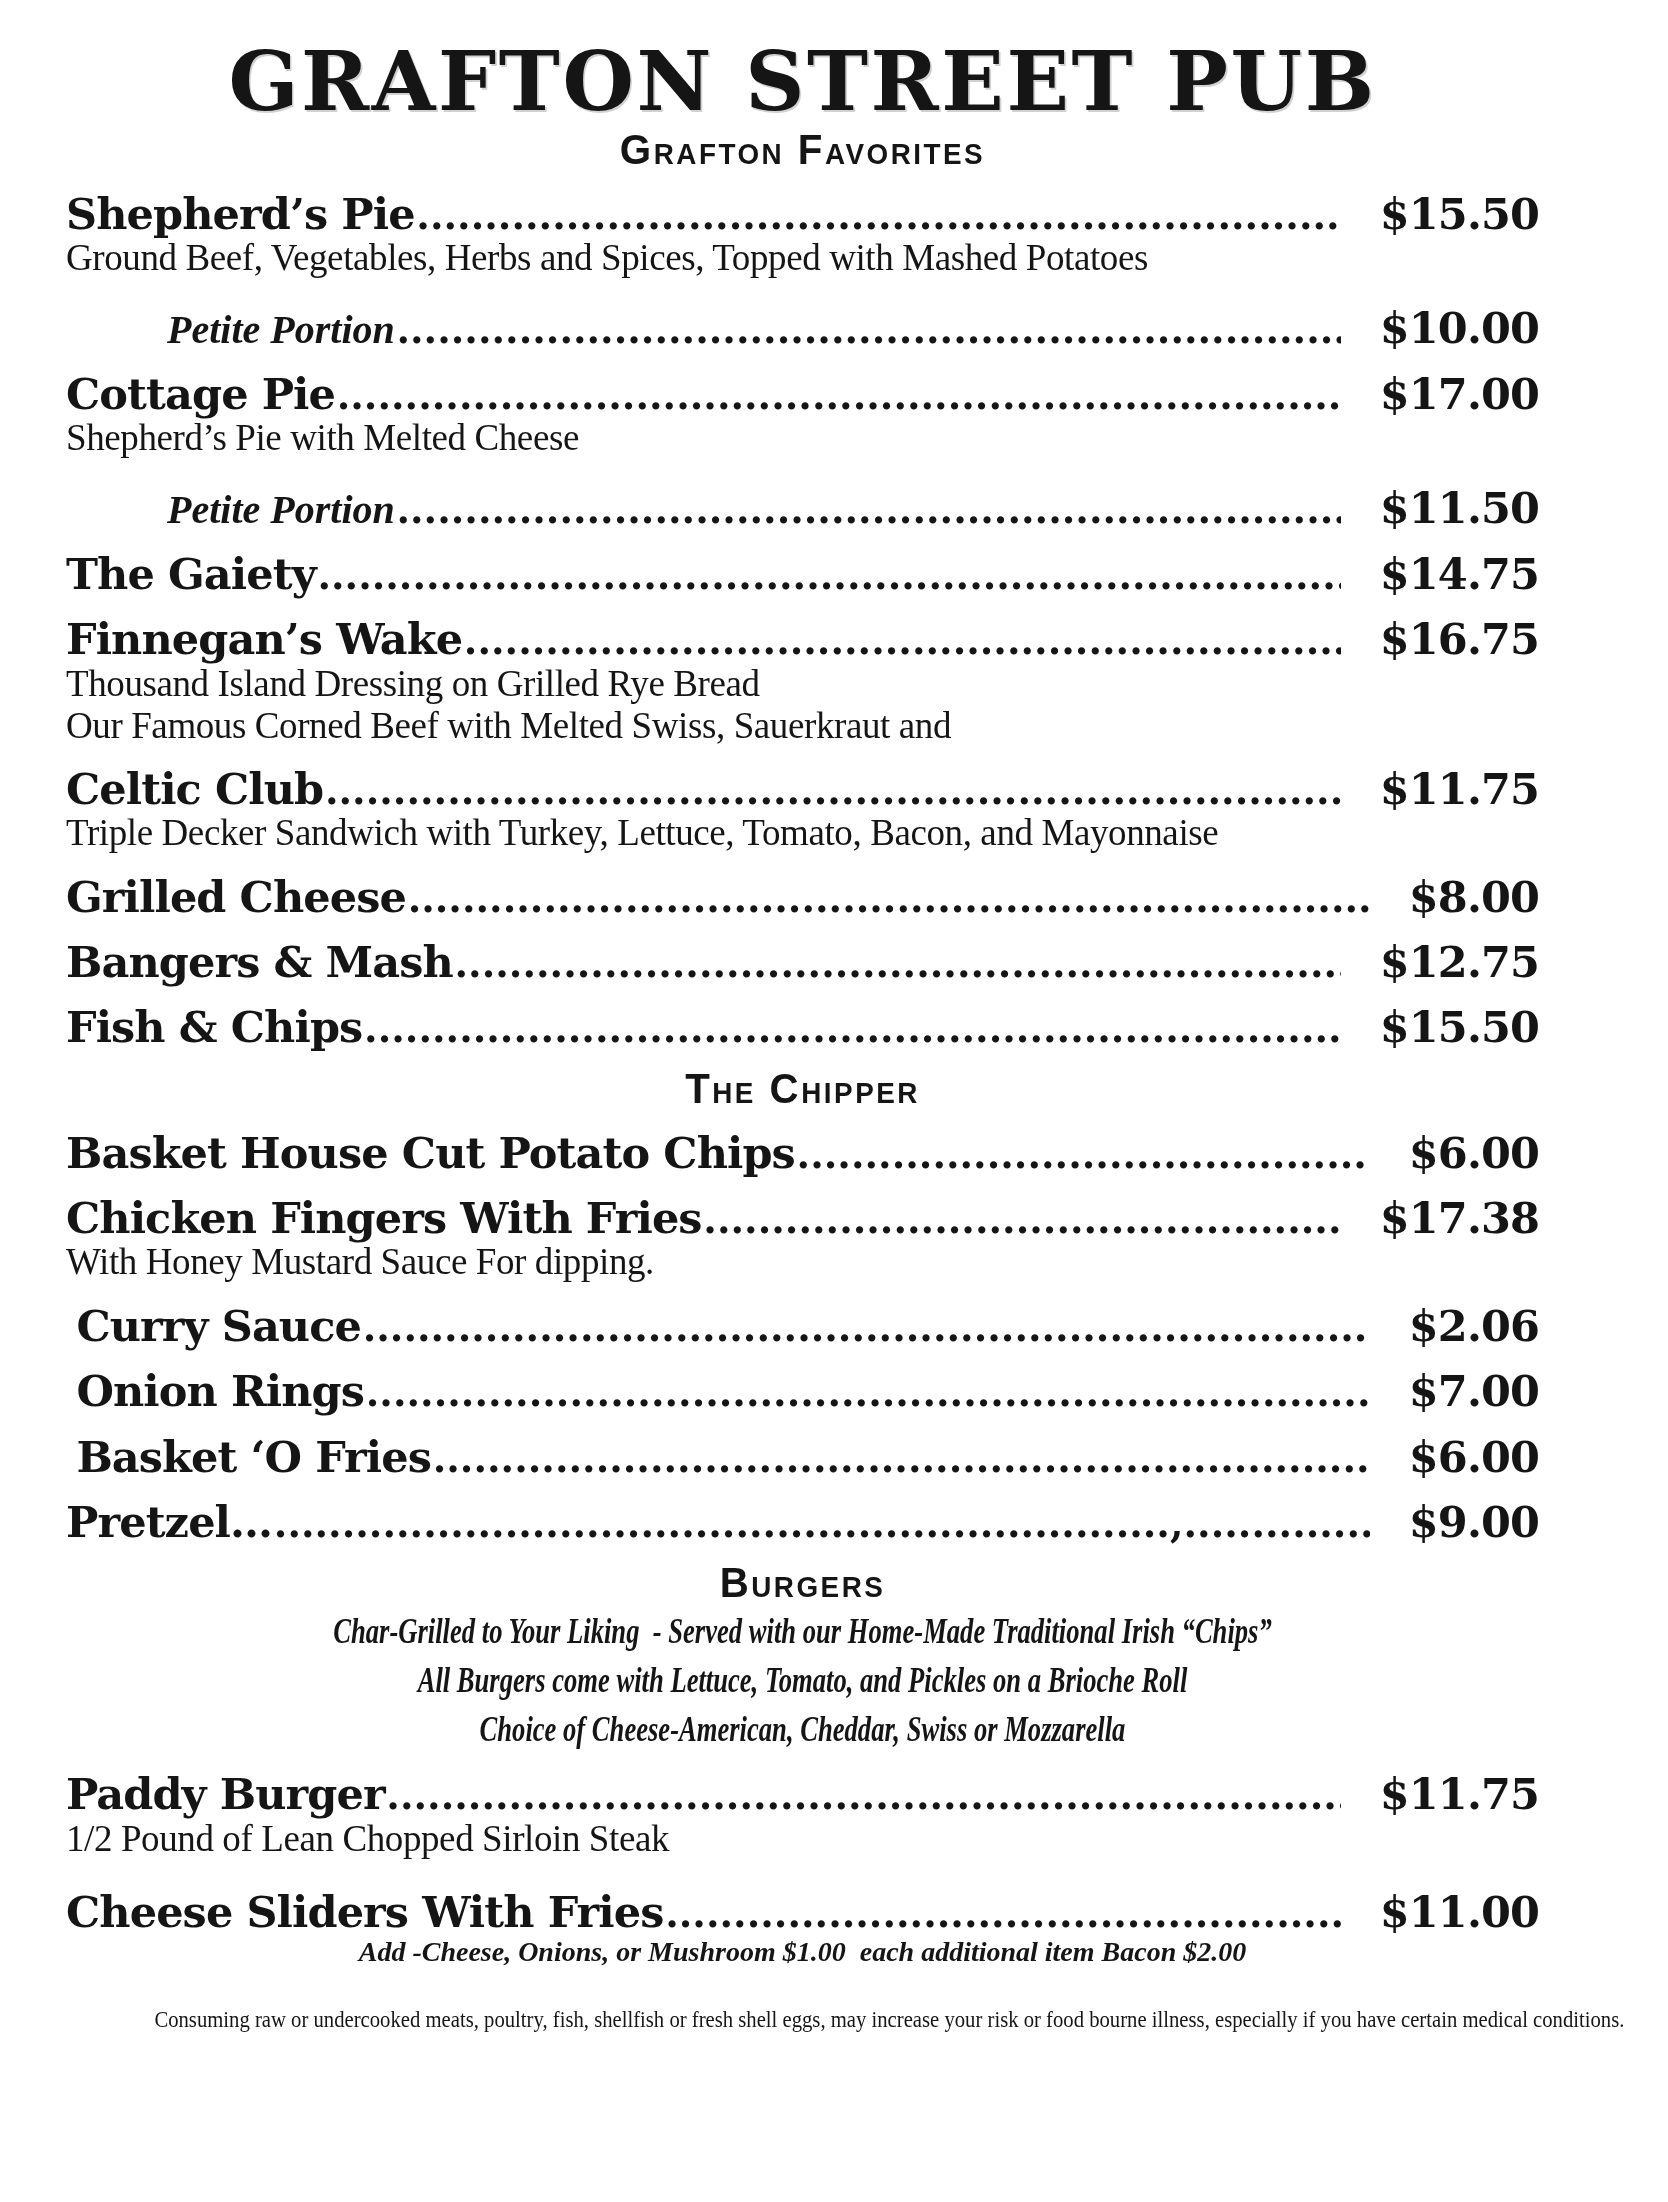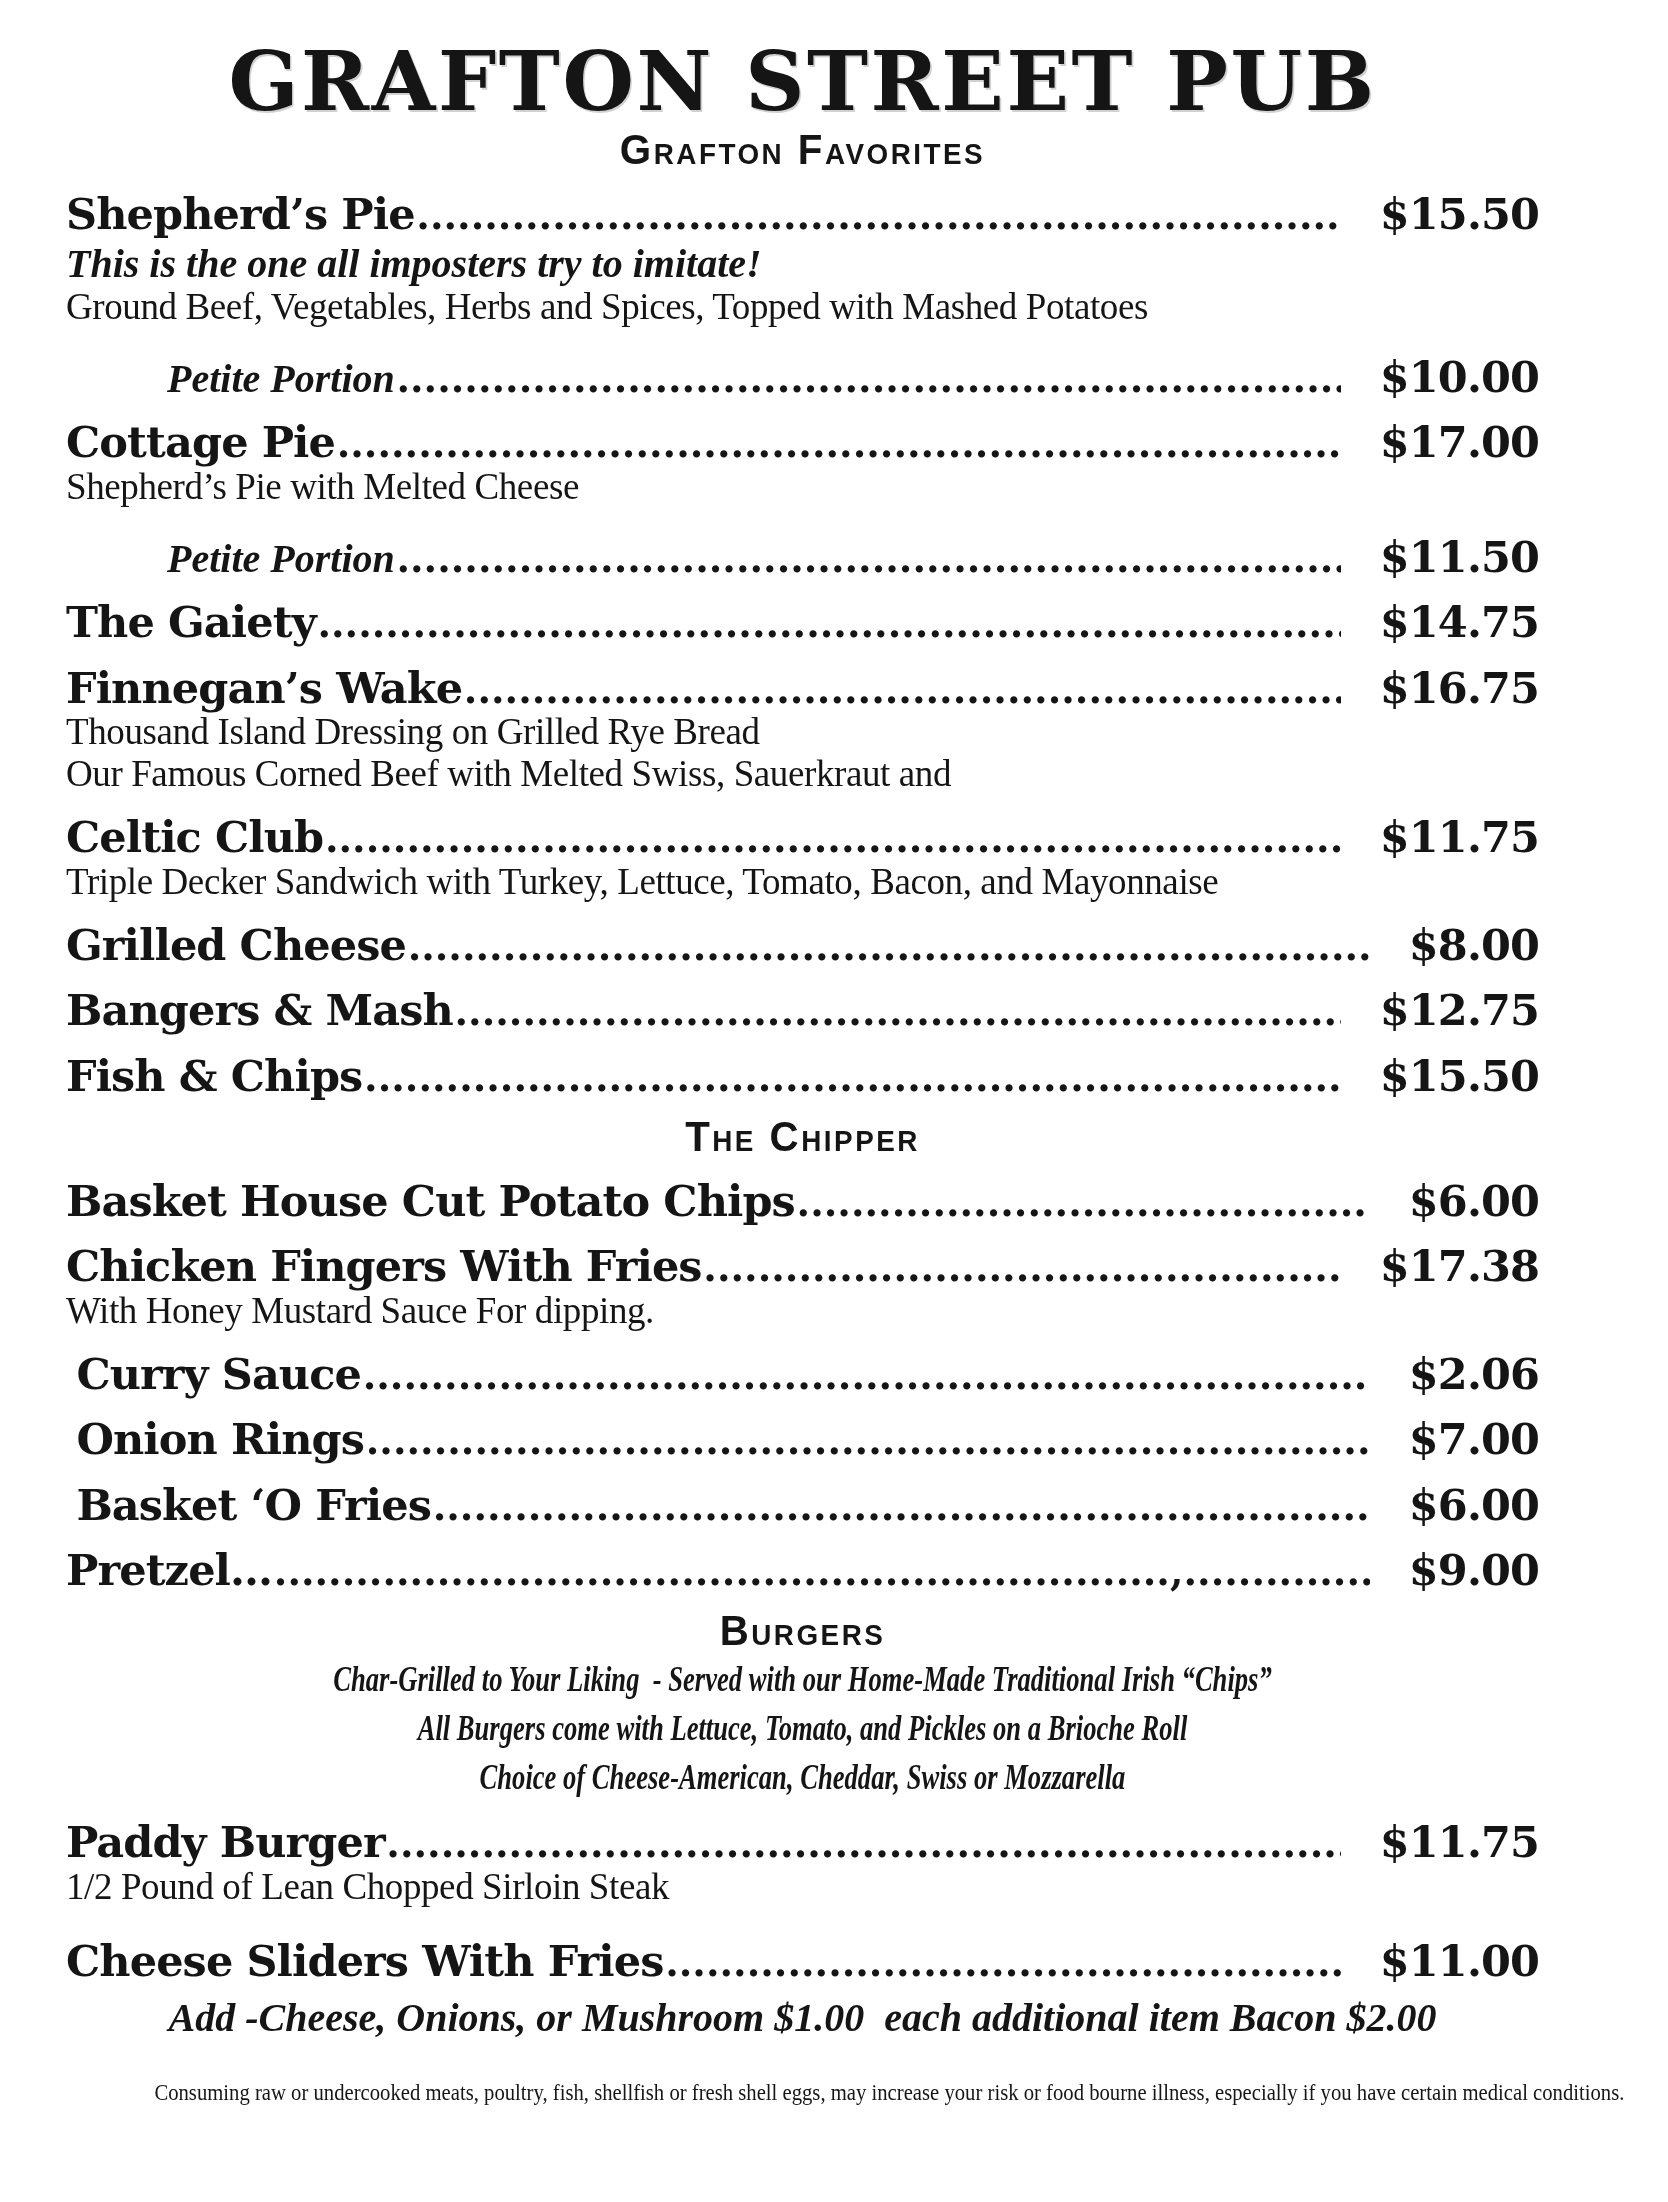--- a/index.html
+++ b/index.html
@@ -103,23 +103,23 @@
     line-height: 1.3;
     margin-top: 3.5px;
     transform: scaleX(0.76);
     transform-origin: 50% 50%;
     white-space: pre-wrap;
   }
   .addons {
     text-align: center;
     font-weight: bold;
     font-style: italic;
-    font-size: 40px;
+    font-size: 28px;
     line-height: 1.1;
-    margin-top: 12px;
+    margin-top: 1px;
     white-space: pre-wrap;
   }
   .disclaimer {
     text-align: center;
     font-size: 23.5px;
     line-height: 1.1;
     margin-top: 40px;
     transform: scaleX(0.88);
     transform-origin: 50% 50%;
     white-space: nowrap;
@@ -131,21 +131,20 @@
 <div class="page">
 
   <h1 class="title">GRAFTON STREET PUB</h1>
   <h2 class="subhead">Grafton Favorites</h2>
 
   <div class="row">
     <span class="iname">Shepherd’s Pie</span>
     <span class="leader">................................................................................................................................................................................................................................................</span>
     <span class="price">$15.50</span>
   </div>
-  <div class="tagline">This is the one all imposters try to imitate!</div>
   <div class="desc">Ground Beef, Vegetables, Herbs and Spices, Topped with Mashed Potatoes</div>
 
   <div class="row petite">
     <span class="iname">Petite Portion</span>
     <span class="leader">................................................................................................................................................................................................................................................</span>
     <span class="price">$10.00</span>
   </div>
 
   <div class="row">
     <span class="iname">Cottage Pie</span>

